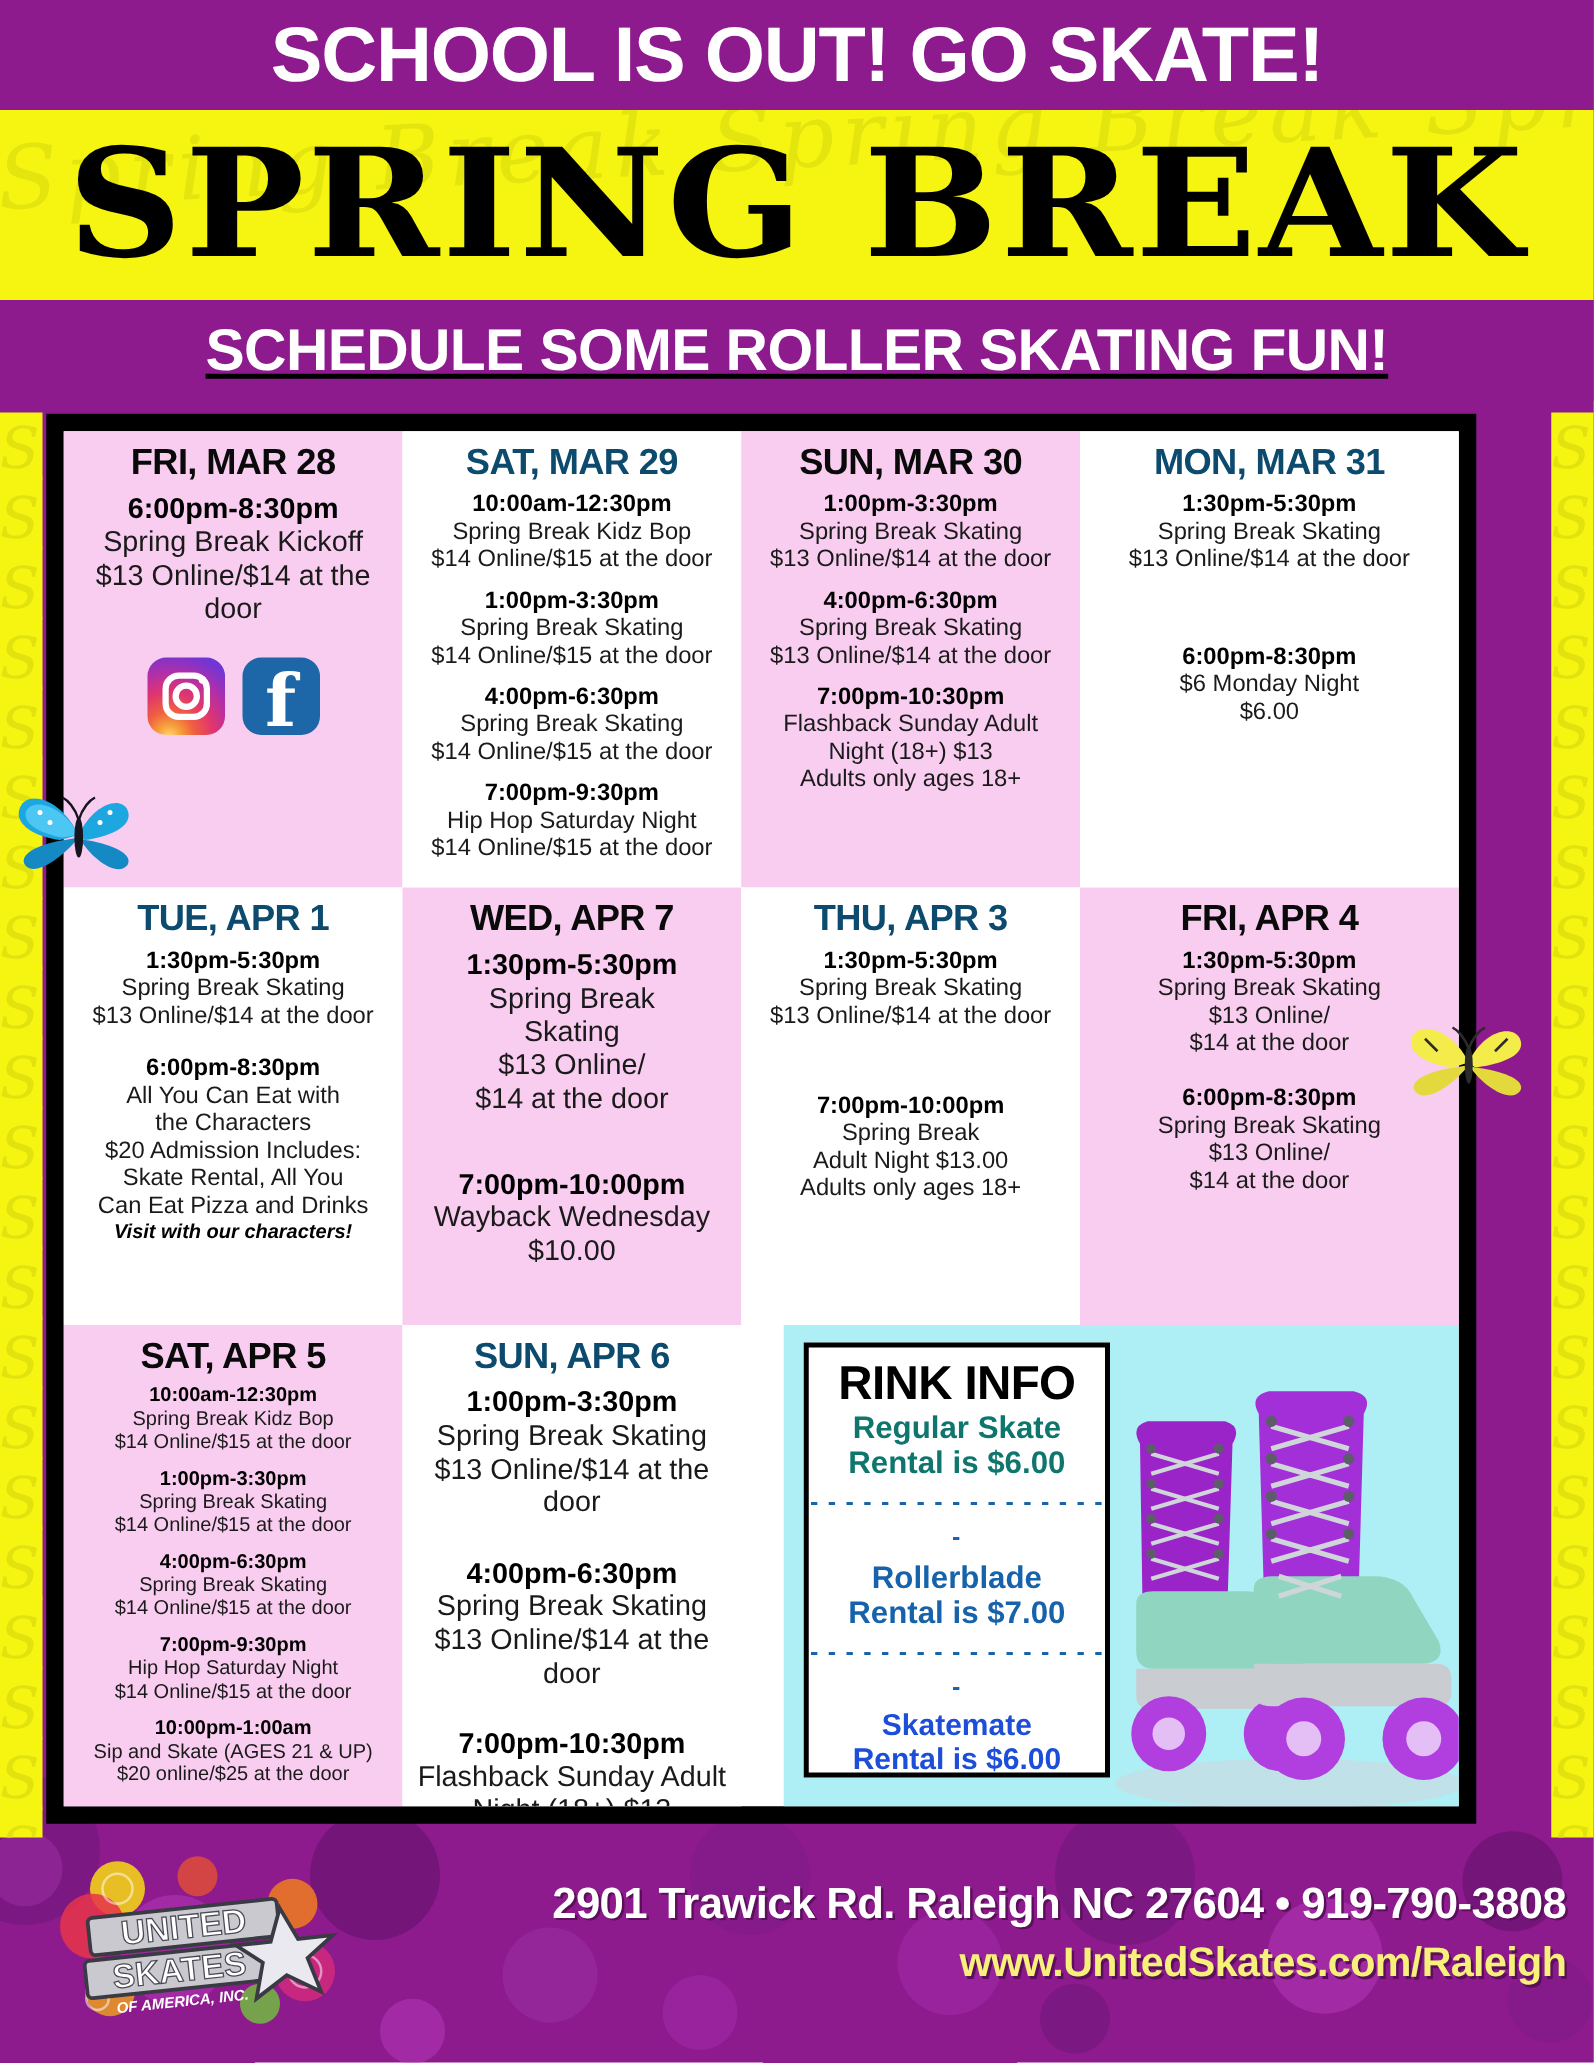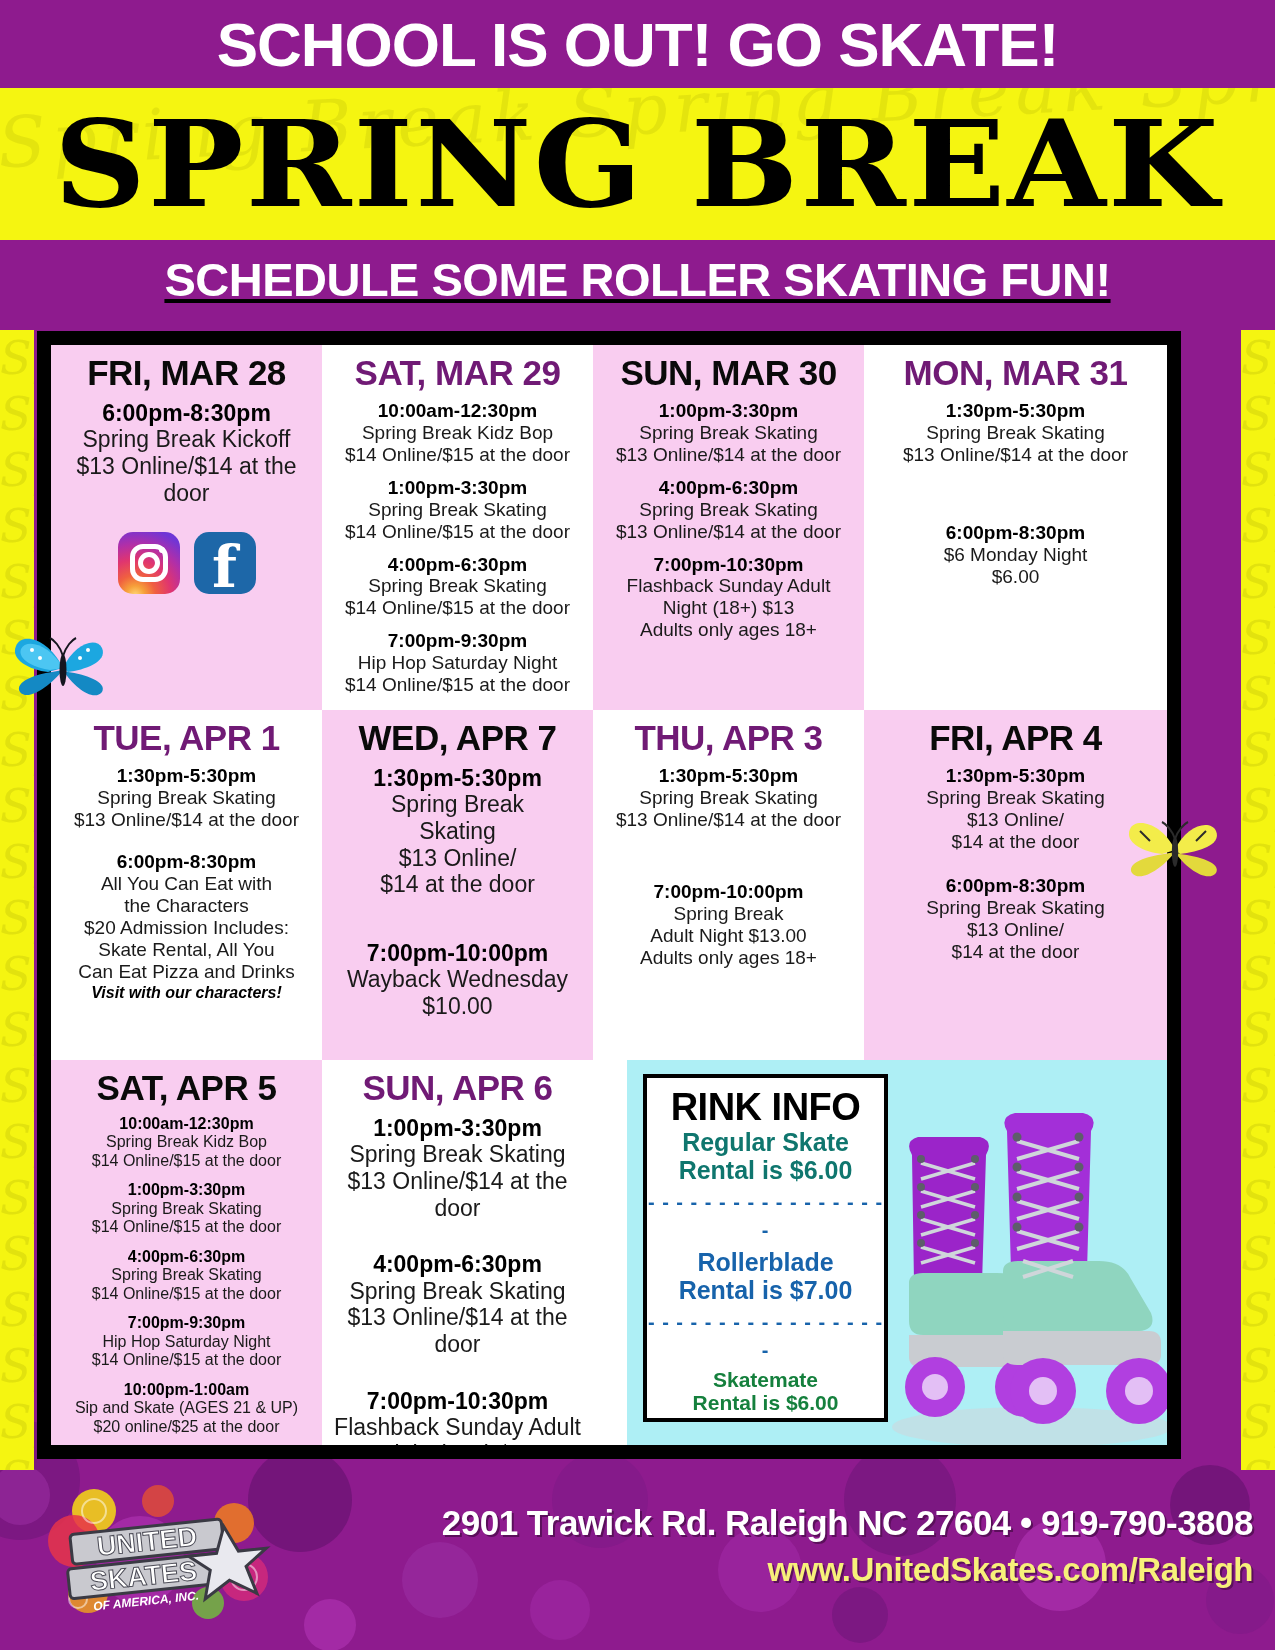--- a/index.html
+++ b/index.html
@@ -120,28 +120,28 @@
     padding: 10px 8px 6px;
     text-align: center;
     overflow: hidden;
     position: relative;
   }
   .cell.pink { background: #f9cdf0; }
   .cell.white { background: #ffffff; }
 
   .day-title {
     font-weight: 900;
-    font-size: 35px;
+    font-size: 29px;
     line-height: 1.05;
     letter-spacing: -0.5px;
     margin-bottom: 8px;
     white-space: nowrap;
   }
   .day-title.black { color: #0a0a0a; }
-  .day-title.purple { color: #701a75; }
+  .day-title.purple { color: #0c4a6e; }
 
   .blk { margin-bottom: 11px; }
   .blk:last-child { margin-bottom: 0; }
   .t-time { font-weight: 700; color: #000; line-height: 1.15; }
   .t-line { color: #1a1a1a; line-height: 1.16; }
   .t-italic { font-weight: 700; font-style: italic; color: #000; line-height: 1.2; }
   .sm-note { font-size: 0.82em; }
 
   
   .fs-lg .t-time { font-size: 23px; }
@@ -190,21 +190,21 @@
     width: 245px; height: 348px;
     background: #ffffff;
     border: 4px solid #000;
     text-align: center;
     padding-top: 10px;
     z-index: 2;
   }
   .rink-title { font-size: 38px; font-weight: 900; color: #000; line-height: 1.05; letter-spacing: -0.5px; }
   .rink-l1 { font-size: 25px; font-weight: 700; color: #0f766e; line-height: 1.12; }
   .rink-l2 { font-size: 25px; font-weight: 700; color: #1763ab; line-height: 1.12; }
-  .rink-l3 { font-size: 21px; font-weight: 700; color: #15803d; line-height: 1.12; }
+  .rink-l3 { font-size: 24px; font-weight: 700; color: #1d4ed8; line-height: 1.12; }
   .dash { color: #1763ab; font-size: 20px; font-weight: 700; letter-spacing: 1px; line-height: 1.4; margin: 4px 0; }
 
   
   .skates { position: absolute; right: -20px; bottom: -10px; width: 330px; height: 420px; z-index: 1; }
 
   
   .bfly { position: absolute; z-index: 5; }
 
   
   .footer {

